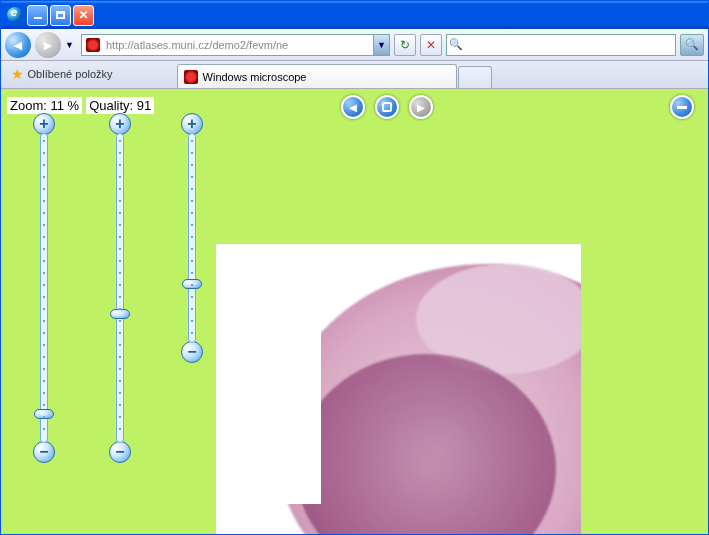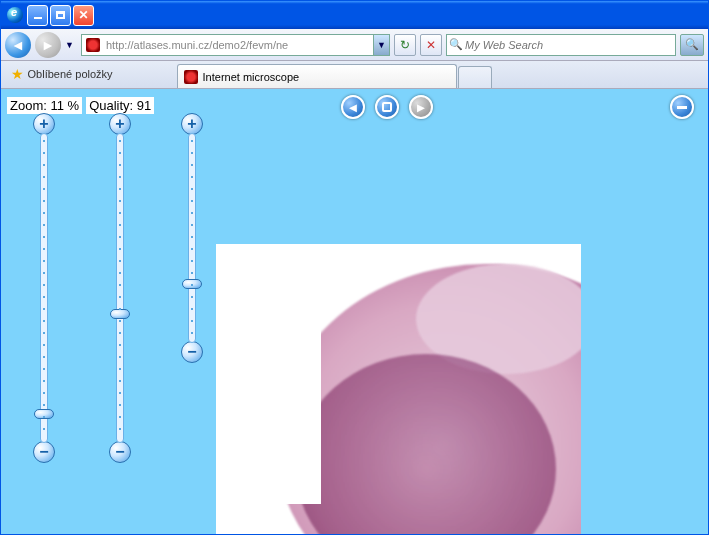--- a/index.html
+++ b/index.html
@@ -40,21 +40,21 @@
   
   .tabsbar { height: 28px; background: linear-gradient(to bottom, #e6ecf7, #d5deef); border-bottom: 1px solid #aab; display:flex; align-items:flex-end; padding:0 4px; gap:4px; }
   .favlink { display:flex; align-items:center; gap:4px; height:22px; padding:0 6px; margin-bottom:3px; color:#333; }
   .star { color:#f0b000; font-size:14px; }
   .tabfill { width:50px; }
   .tab { height:24px; background:linear-gradient(#fff,#f0f0f0); border:1px solid #9ab; border-bottom:0; border-radius:3px 3px 0 0; display:flex; align-items:center; padding:0 10px 0 6px; gap:5px; min-width:280px; }
   .tab .favicon2 { width:14px; height:14px; background: radial-gradient(circle, #e33 40%, #800 70%); border-radius:2px;}
   .newtab { width:34px; height:22px; background:linear-gradient(#eef2fa,#dde5f3); border:1px solid #9ab; border-bottom:0; border-radius:3px 3px 0 0; margin-left:-3px; }
   
   
-  .content { flex:1; background:#7dd3fc; position:relative; overflow:hidden; }
+  .content { flex:1; background:#bef264; position:relative; overflow:hidden; }
   
   .labels { position:absolute; top:8px; left:6px; display:flex; gap:4px; }
   .lbl { background:#fff; color:#000; font-size:13px; padding:1px 3px; white-space:nowrap; }
   
   .slider-wrap { position:absolute; top:24px; display:flex; flex-direction:column; align-items:center; }
   .sw-zoom { left:32px; }
   .sw-qual { left:108px; }
   .sw-focus { left:180px; }
   .slider-cap { width:22px; height:22px; border-radius:50%; background:radial-gradient(circle at 30% 30%, #fff, #cfe8ff 40%, #4aa0e8); border:1px solid #2a70b0; display:flex; align-items:center; justify-content:center; color:#1560a8; font-weight:bold; font-size:16px; line-height:1; }
   .slider-track { width:8px; background:#eaf4ff; border:1px solid #6ab0e8; border-radius:4px; position:relative; margin:-2px 0; }
@@ -107,34 +107,33 @@
     <div class="navdrop">▼</div>
     <div class="addrbox">
       <span class="favicon"></span>
       <input type="text" value="http://atlases.muni.cz/demo2/fevm/ne" style="">
       <span class="dd">▼</span>
     </div>
     <div class="tb-btn refresh">↻</div>
     <div class="tb-btn stop">✕</div>
     <div class="searchbox">
       <span class="mag">🔍</span>
-      <input type="text" placeholder="My Web Search" style="">
     </div>
     <div class="searchbtn">🔍</div>
   </div>
 
   <div class="tabsbar">
     <div class="favlink">
       <span class="star">★</span>
       <span>Oblíbené položky</span>
     </div>
     <div class="tabfill"></div>
     <div class="tab">
       <span class="favicon2"></span>
-      <span>Internet microscope</span>
+      <span>Windows microscope</span>
     </div>
     <div class="newtab"></div>
   </div>
 
   <div class="content">
 
     <div class="labels">
       <span class="lbl">Zoom: 11 %</span>
       <span class="lbl">Quality: 91</span>
     </div>

